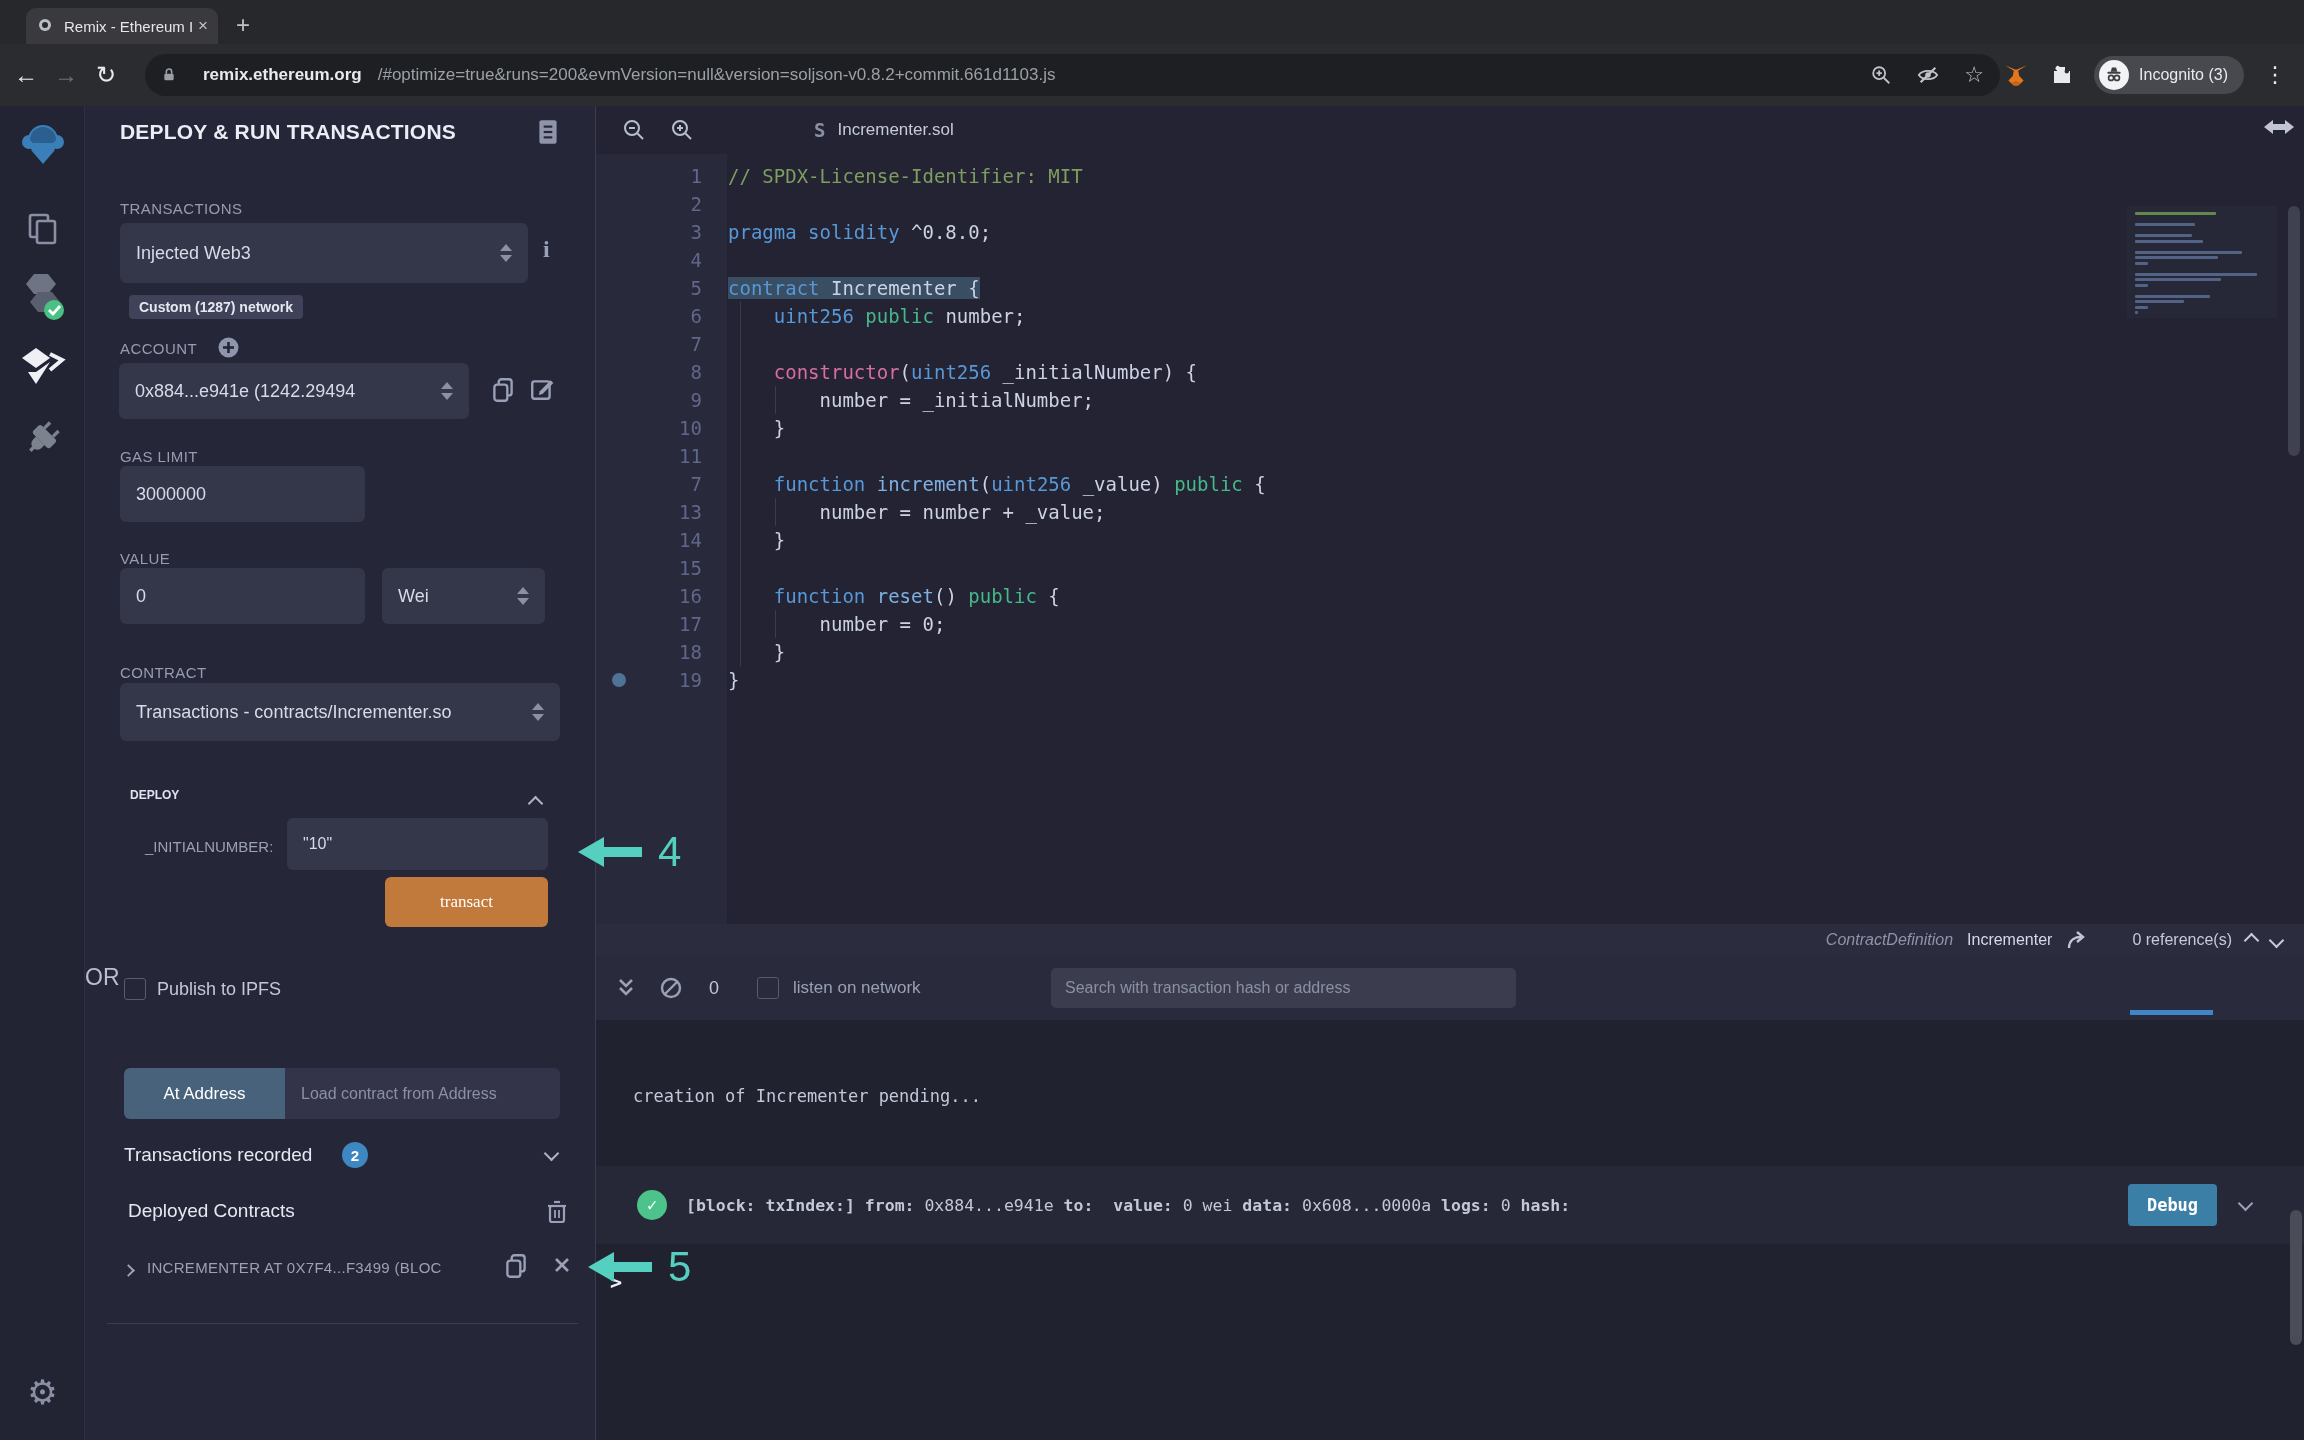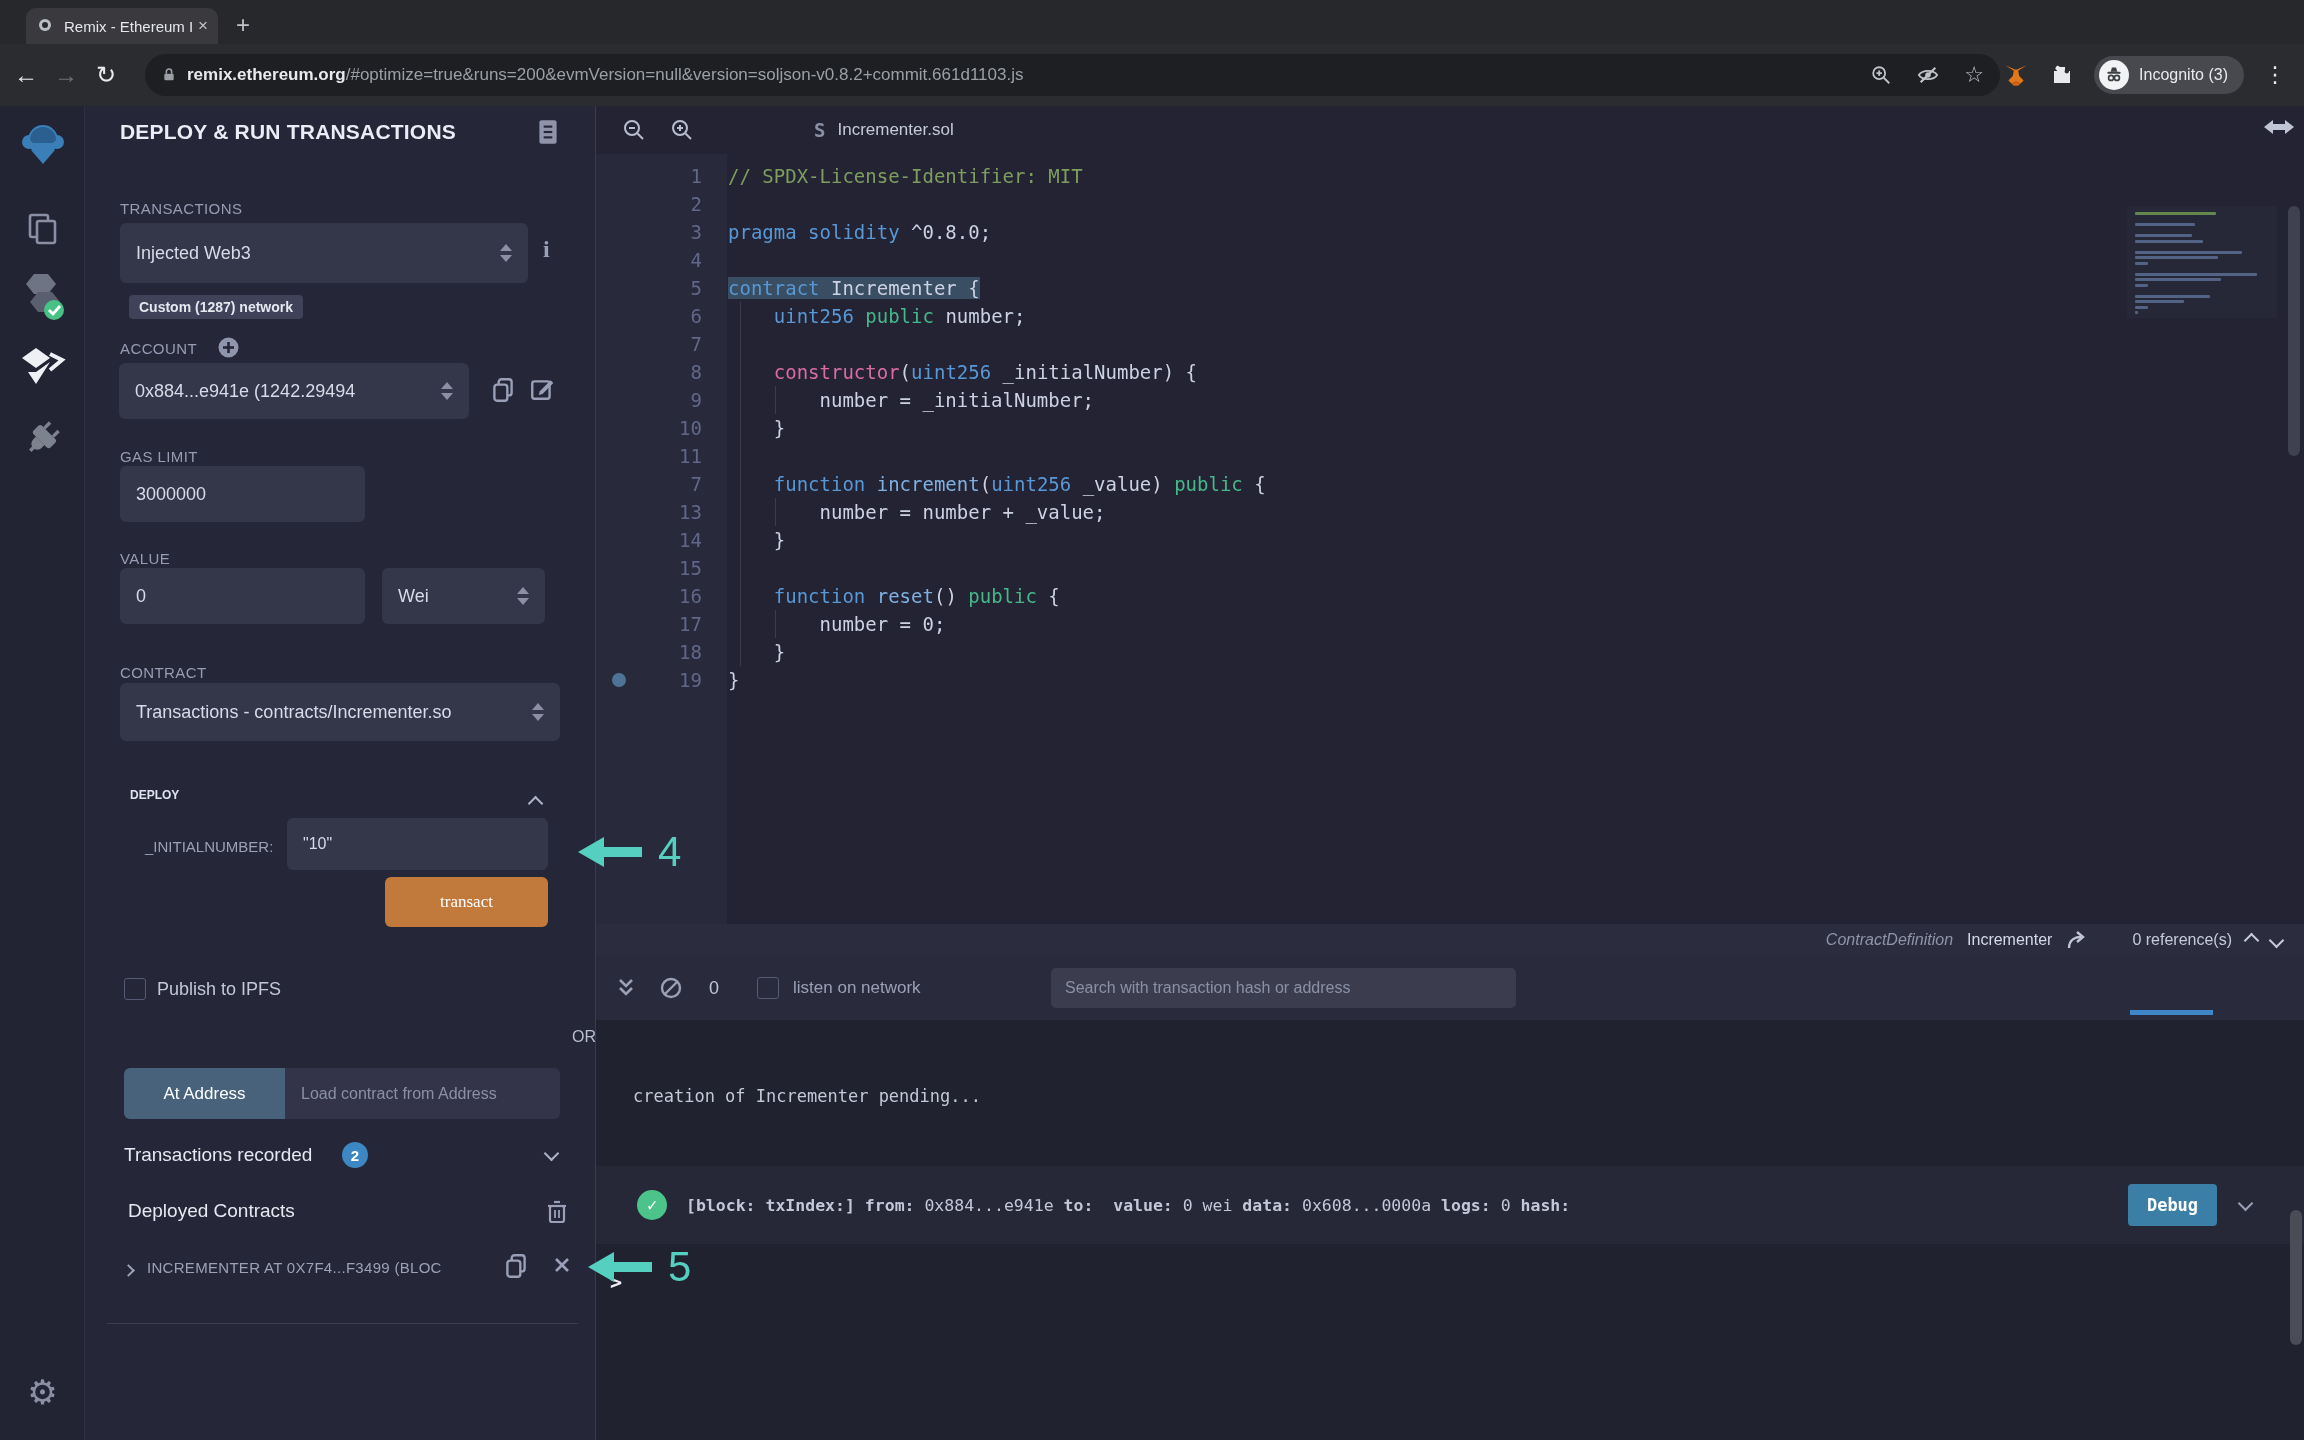--- a/index.html
+++ b/index.html
@@ -11,21 +11,21 @@
   .tab { position:absolute; left:26px; top:8px; width:192px; height:36px; background:#3a3a3e;
          border-radius:10px 10px 0 0; display:flex; align-items:center; padding:0 10px; }
   .tab-title { color:#e4e6eb; font-size:15px; margin-left:10px; flex:1; white-space:nowrap; overflow:hidden; }
   .tab-close { color:#c0c3c9; font-size:17px; margin-left:6px; cursor:default; }
   .newtab { position:absolute; left:228px; top:10px; color:#c0c3c9; font-size:24px; width:30px; height:30px;
             display:flex; align-items:center; justify-content:center; }
   .toolbar { position:absolute; left:0; top:44px; width:2304px; height:62px; background:#2b2c30; display:flex; align-items:center; }
   .nav-ic { color:#e8eaed; font-size:24px; width:40px; text-align:center; }
   .nav-ic.disabled { color:#6e7175; }
   .urlpill { position:absolute; left:145px; top:10px; width:1855px; height:42px; background:#1e1f23; border-radius:21px;
-             display:flex; align-items:center; padding:0 16px; }
+             display:flex; align-items:center; padding:0 16px;gap:16px; }
   .url-host { color:#e8eaed; font-size:17px; font-weight:bold; margin-left:10px; white-space:nowrap; }
   .url-rest { color:#9aa0a6; font-size:17px; white-space:nowrap; }
   .pill-right { margin-left:auto; display:flex; align-items:center; gap:24px; }
   .tb-ic { color:#c0c3c9; }
   .star { font-size:22px; color:#c0c3c9; }
   .ext-area { position:absolute; right:18px; top:10px; height:42px; display:flex; align-items:center; gap:20px; }
   .incog { background:#47494e; border-radius:19px; height:38px; display:flex; align-items:center; padding:4px 16px 4px 5px; gap:10px; }
   .incog-circle { width:30px; height:30px; border-radius:50%; background:#f1f3f4; display:flex; align-items:center; justify-content:center; }
   .incog-label { color:#e8eaed; font-size:16px; }
   .dots { color:#e8eaed; font-size:22px; }
@@ -303,21 +303,21 @@
     <input class="p-abs inp" style="left: 202px; top: 712px; width: 261px; height: 52px; font-size: 16px;" value="&quot;10&quot;">
     <svg class="p-abs icon-btn" style="left:340px;top:788px" width="26" height="28" viewBox="0 0 24 26">
         <rect x="8" y="3" width="12" height="15" rx="2.5" fill="none" stroke="currentColor" stroke-width="2.2"></rect>
         <rect x="4" y="8" width="12" height="15" rx="2.5" fill="#252637" stroke="currentColor" stroke-width="2.2"></rect>
       </svg>
     <button class="p-abs btn-transact" style="left:300px;top:771px;width:163px;height:50px">transact</button>
 
     <div class="p-abs checkbox" style="left:39px;top:872px"></div>
     <div class="p-abs" style="left:72px;top:873px;color:#c3c8d8;font-size:18px">Publish to IPFS</div>
 
-    <div class="p-abs" style="left:0;top:922px;width:511px;text-align:right;color:#b9bfcf;font-size:16px">OR</div>
+    <div class="p-abs" style="left:0;top:858px;width:511px;text-align:left;color:#b9bfcf;font-size:23px">OR</div>
 
     <button class="p-abs btn-ataddr" style="left:39px;top:962px;width:161px;height:51px">At Address</button>
     <input class="p-abs inp inp-load" style="left: 200px; top: 962px; width: 275px; height: 51px; font-size: 16px;" placeholder="Load contract from Address">
 
     <div class="p-abs white-txt" style="left:39px;top:1038px">Transactions recorded</div>
     <div class="p-abs count-badge" style="left:257px;top:1036px">2</div>
     <span class="p-abs chev down" style="left:461px;top:1042px"></span>
 
     <div class="p-abs white-txt" style="left:43px;top:1094px">Deployed Contracts</div>
     <svg class="p-abs icon-btn" style="left:460px;top:1092px" width="24" height="27" viewBox="0 0 24 27">

